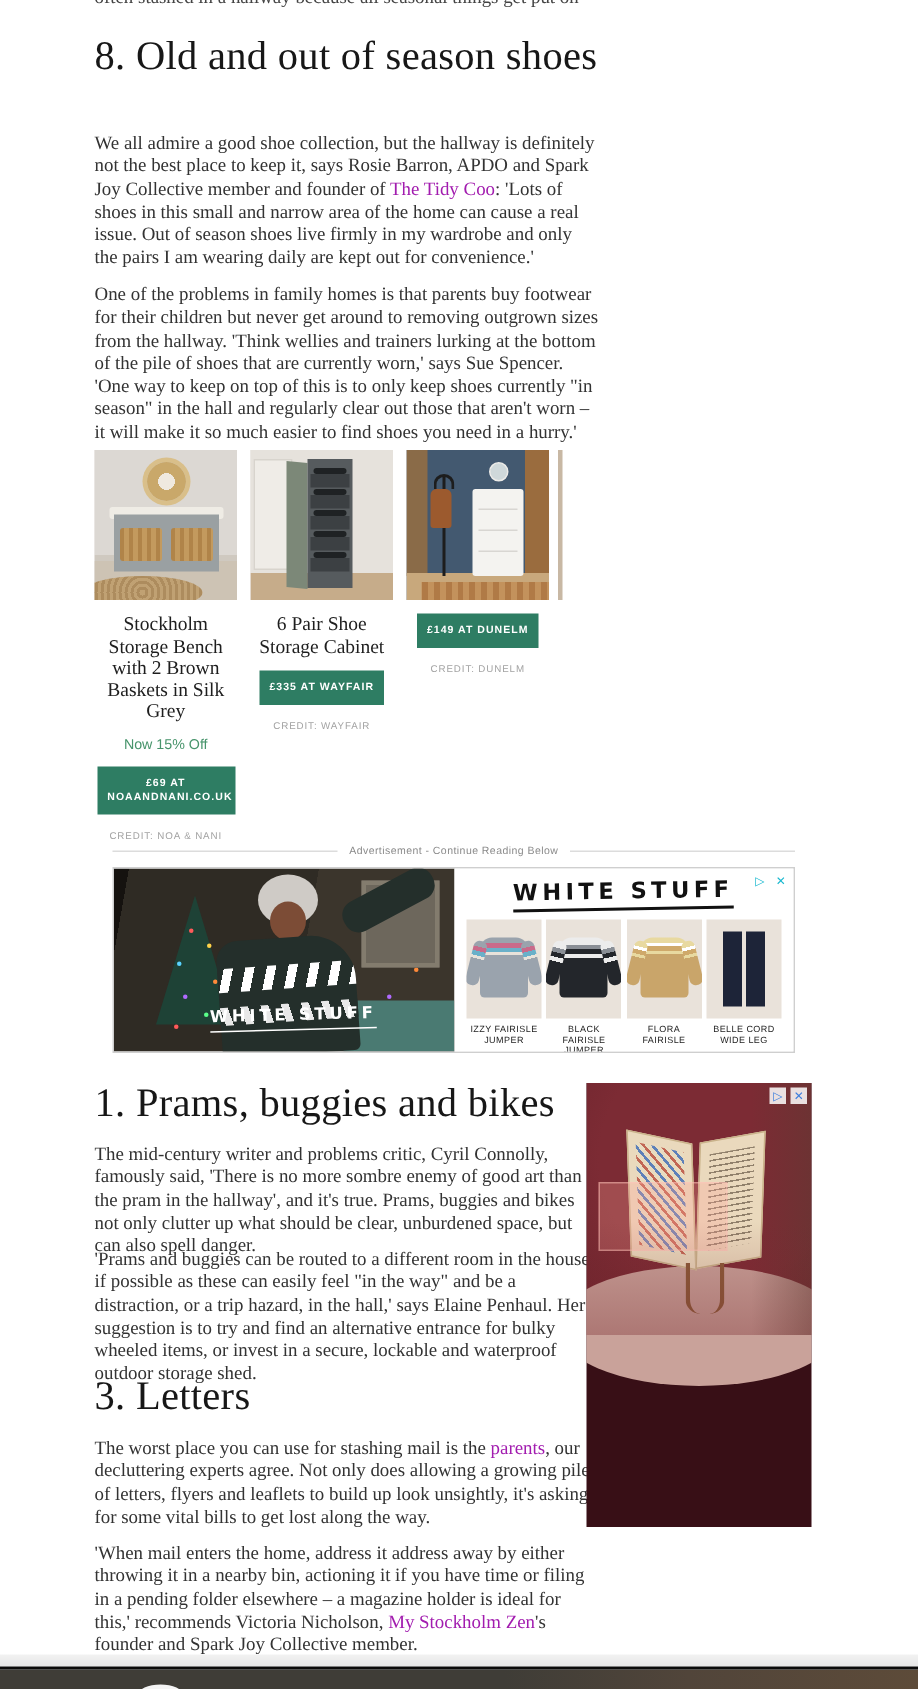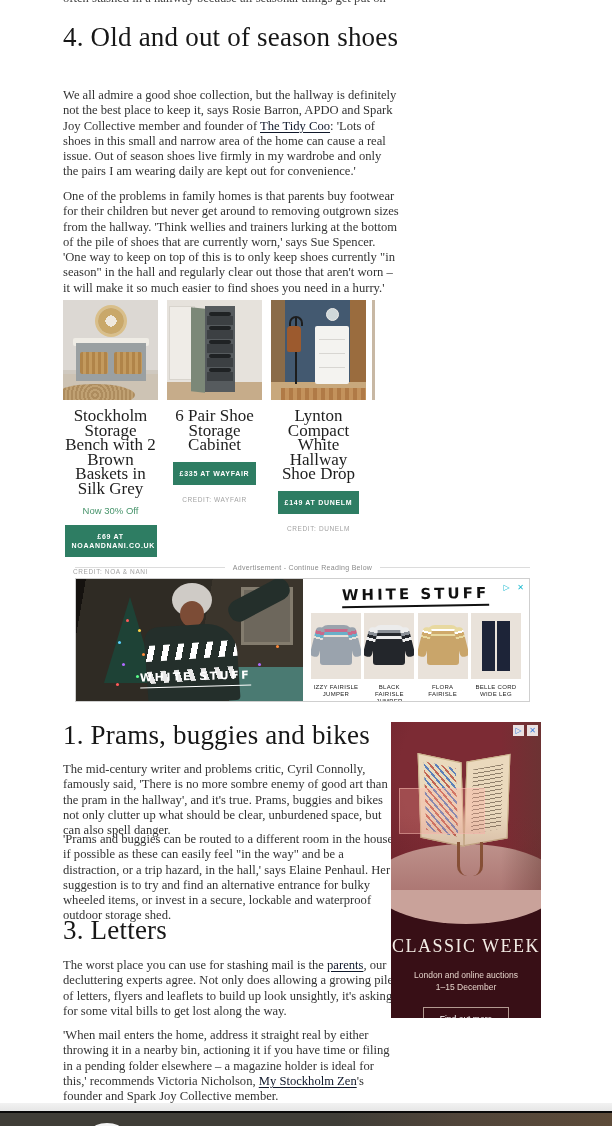--- a/index.html
+++ b/index.html
@@ -4,31 +4,31 @@
 <style>
   * { margin:0; padding:0; box-sizing:border-box; }
   html,body { background:#ffffff; }
   body { width:612px; height:1126px; position:relative; overflow:hidden;
          font-family:"Liberation Serif", serif; color:#333; }
 
   
   .h2 { position:absolute; left:63px; width:340px; font-size:27px; line-height:31px;
         font-weight:400; color:#171717; letter-spacing:.2px; }
   .para { position:absolute; left:63px; width:336px; font-size:12.6px; line-height:15.3px; color:#333; }
-  .para a, .inline-link { color:#0f172a; text-decoration:underline; text-underline-offset:2px; cursor:pointer; }
+  .para a, .inline-link { color:#a21caf; text-underline-offset:2px; cursor:pointer; }
 
   .top-cut { position:absolute; left:63px; top:0; width:336px; height:6px; overflow:hidden; }
   .top-cut p { margin-top:-9px; font-size:12.6px; line-height:15.3px; color:#444; }
 
   
   .carousel { position:absolute; left:63px; top:300px; width:312px; }
   .cards { display:flex; gap:9px; }
   .card { width:95px; flex:0 0 95px; text-align:center; }
   .card-img { width:95px; height:100px; position:relative; overflow:hidden; background:#ddd8d2; }
-  .card-title { margin-top:9px; font-size:17px; line-height:14.5px; color:#1e1e1e; }
+  .card-title { margin-top:9px; font-size:13px; line-height:14.5px; color:#1e1e1e; }
   .promo { margin-top:9px; font-family:"Liberation Sans", sans-serif; font-size:9.5px; color:#47946b; }
   .shop-btn { display:inline-block; margin-top:9px; padding:7px 7px; background:#2e7d63; color:#fff;
               font-family:"Liberation Sans", sans-serif; font-weight:bold; font-size:7px;
               letter-spacing:.7px; line-height:9px; cursor:pointer; max-width:92px; }
   .credit { margin-top:11px; font-family:"Liberation Sans", sans-serif; font-size:6.5px;
             letter-spacing:.6px; color:#a3a3a3; }
   .next-card-sliver { position:absolute; left:309px; top:0; width:3px; height:100px; background:#c8b8a4; }
 
   
   .s1-wall { position:absolute; inset:0; background:linear-gradient(#dcd8d3 0 70%, #cfc9c0 70% 100%); }
@@ -166,42 +166,42 @@
   .bottom-logo-arc { position:absolute; left:92px; top:10px; width:30px; height:14px;
                      border-radius:50% 50% 0 0; background:#f4f4f4; }
 </style>
 </head>
 <body>
 
 <div class="top-cut">
   <p>often stashed in a hallway because all seasonal things get put on them.</p>
 </div>
 
-<h2 class="h2" style="top:22px;">4. Old and out of season shoes</h2>
+<h2 class="h2" style="top:22px;">8. Old and out of season shoes</h2>
 
 <p class="para" style="top:88px;"><span>We all admire a good shoe collection, but the hallway is definitely not the best place to keep it, says Rosie Barron, APDO and Spark Joy Collective member and founder of </span><a class="inline-link">The Tidy Coo</a><span>: 'Lots of shoes in this small and narrow area of the home can cause a real issue. Out of season shoes live firmly in my wardrobe and only the pairs I am wearing daily are kept out for convenience.'</span></p>
 
 <p class="para" style="top:189px;">One of the problems in family homes is that parents buy footwear for their children but never get around to removing outgrown sizes from the hallway. 'Think wellies and trainers lurking at the bottom of the pile of shoes that are currently worn,' says Sue Spencer. 'One way to keep on top of this is to only keep shoes currently "in season" in the hall and regularly clear out those that aren't worn – it will make it so much easier to find shoes you need in a hurry.'</p>
 
 <div class="carousel">
   <div class="cards">
 
     <div class="card">
       <div class="card-img">
         <div class="s1-wall"></div>
         <div class="s1-floor"></div>
         <div class="s1-mirror"></div>
         <div class="s1-rug"></div>
         <div class="s1-cushion"></div>
         <div class="s1-bench"></div>
         <div class="s1-basket" style="left:17px;"></div>
         <div class="s1-basket" style="left:51px;"></div>
       </div>
       <div class="card-title">Stockholm Storage Bench with 2 Brown Baskets in Silk Grey</div>
-      <div class="promo">Now 30% Off</div>
+      <div class="promo">Now 15% Off</div>
       <div class="shop-btn">£69 AT NOAANDNANI.CO.UK</div>
       <div class="credit">CREDIT: NOA &amp; NANI</div>
     </div>
 
     <div class="card">
       <div class="card-img">
         <div class="s2-wall"></div>
         <div class="s2-door"></div>
         <div class="s2-floor"></div>
         <div class="s2-open-door"></div>
@@ -232,21 +232,20 @@
         <div class="s3-mirror"></div>
         <div class="s3-cab">
             <i></i>
             <i></i>
             <i></i>
           </div>
         <div class="s3-stand"></div>
         <div class="s3-hook"></div>
         <div class="s3-coat"></div>
       </div>
-      <div class="card-title">Lynton Compact White Hallway Shoe Drop</div>
       <div class="shop-btn">£149 AT DUNELM</div>
       <div class="credit">CREDIT: DUNELM</div>
     </div>
 
   </div>
   <div class="next-card-sliver"></div>
 </div>
 
 <div class="ad-divider">
   <span>Advertisement - Continue Reading Below</span>
@@ -300,45 +299,36 @@
 </div>
 
 <h2 class="h2" style="top:720px;">1. Prams, buggies and bikes</h2>
 <p class="para" style="top:762px;">The mid-century writer and problems critic, Cyril Connolly, famously said, 'There is no more sombre enemy of good art than the pram in the hallway', and it's true. Prams, buggies and bikes not only clutter up what should be clear, unburdened space, but can also spell danger.</p>
 <p class="para" style="top:832px;">'Prams and buggies can be routed to a different room in the house if possible as these can easily feel "in the way" and be a distraction, or a trip hazard, in the hall,' says Elaine Penhaul. Her suggestion is to try and find an alternative entrance for bulky wheeled items, or invest in a secure, lockable and waterproof outdoor storage shed.</p>
 
 <h2 class="h2" style="top:915px;">3. Letters</h2>
 
 <p class="para" style="top:958px;"><span>The worst place you can use for stashing mail is the </span><a class="inline-link">parents</a><span>, our decluttering experts agree. Not only does allowing a growing pile of letters, flyers and leaflets to build up look unsightly, it's asking for some vital bills to get lost along the way.</span></p>
 
-<p class="para" style="top:1028px;"><span>'When mail enters the home, address it straight real by either throwing it in a nearby bin, actioning it if you have time or filing in a pending folder elsewhere – a magazine holder is ideal for this,' recommends Victoria Nicholson, </span><a class="inline-link">My Stockholm Zen</a><span>'s founder and Spark Joy Collective member.</span></p>
+<p class="para" style="top:1028px;"><span>'When mail enters the home, address it address away by either throwing it in a nearby bin, actioning it if you have time or filing in a pending folder elsewhere – a magazine holder is ideal for this,' recommends Victoria Nicholson, </span><a class="inline-link">My Stockholm Zen</a><span>'s founder and Spark Joy Collective member.</span></p>
 
 <div class="chr-ad blue">
   <div class="chr-photo">
     <div class="chr-table"></div>
     <div class="chr-shelf-shadow"></div>
     <div class="chr-page left">
         <div class="chr-illum"></div>
       </div>
     <div class="chr-page right">
         <div class="chr-text-lines"></div>
       </div>
     <div class="chr-stand"></div>
     <div class="chr-highlight"></div>
     <div class="chr-tint"></div>
   </div>
-  <div class="chr-body">
-    <div class="chr-brand">CHRISTIE'S</div>
-    <div class="chr-title">CLASSIC WEEK</div>
-    <div class="chr-sub">
-      <div>London and online auctions</div>
-      <div>1–15 December</div>
-    </div>
-    <div class="chr-cta">Find out more</div>
-  </div>
   <div class="ad-icons">
     <div class="ad-icon">▷</div>
     <div class="ad-icon">✕</div>
   </div>
 </div>
 
 <div class="bottom-gray"></div>
 <div class="bottom-bar">
   <div class="bottom-logo-arc"></div>
 </div>

